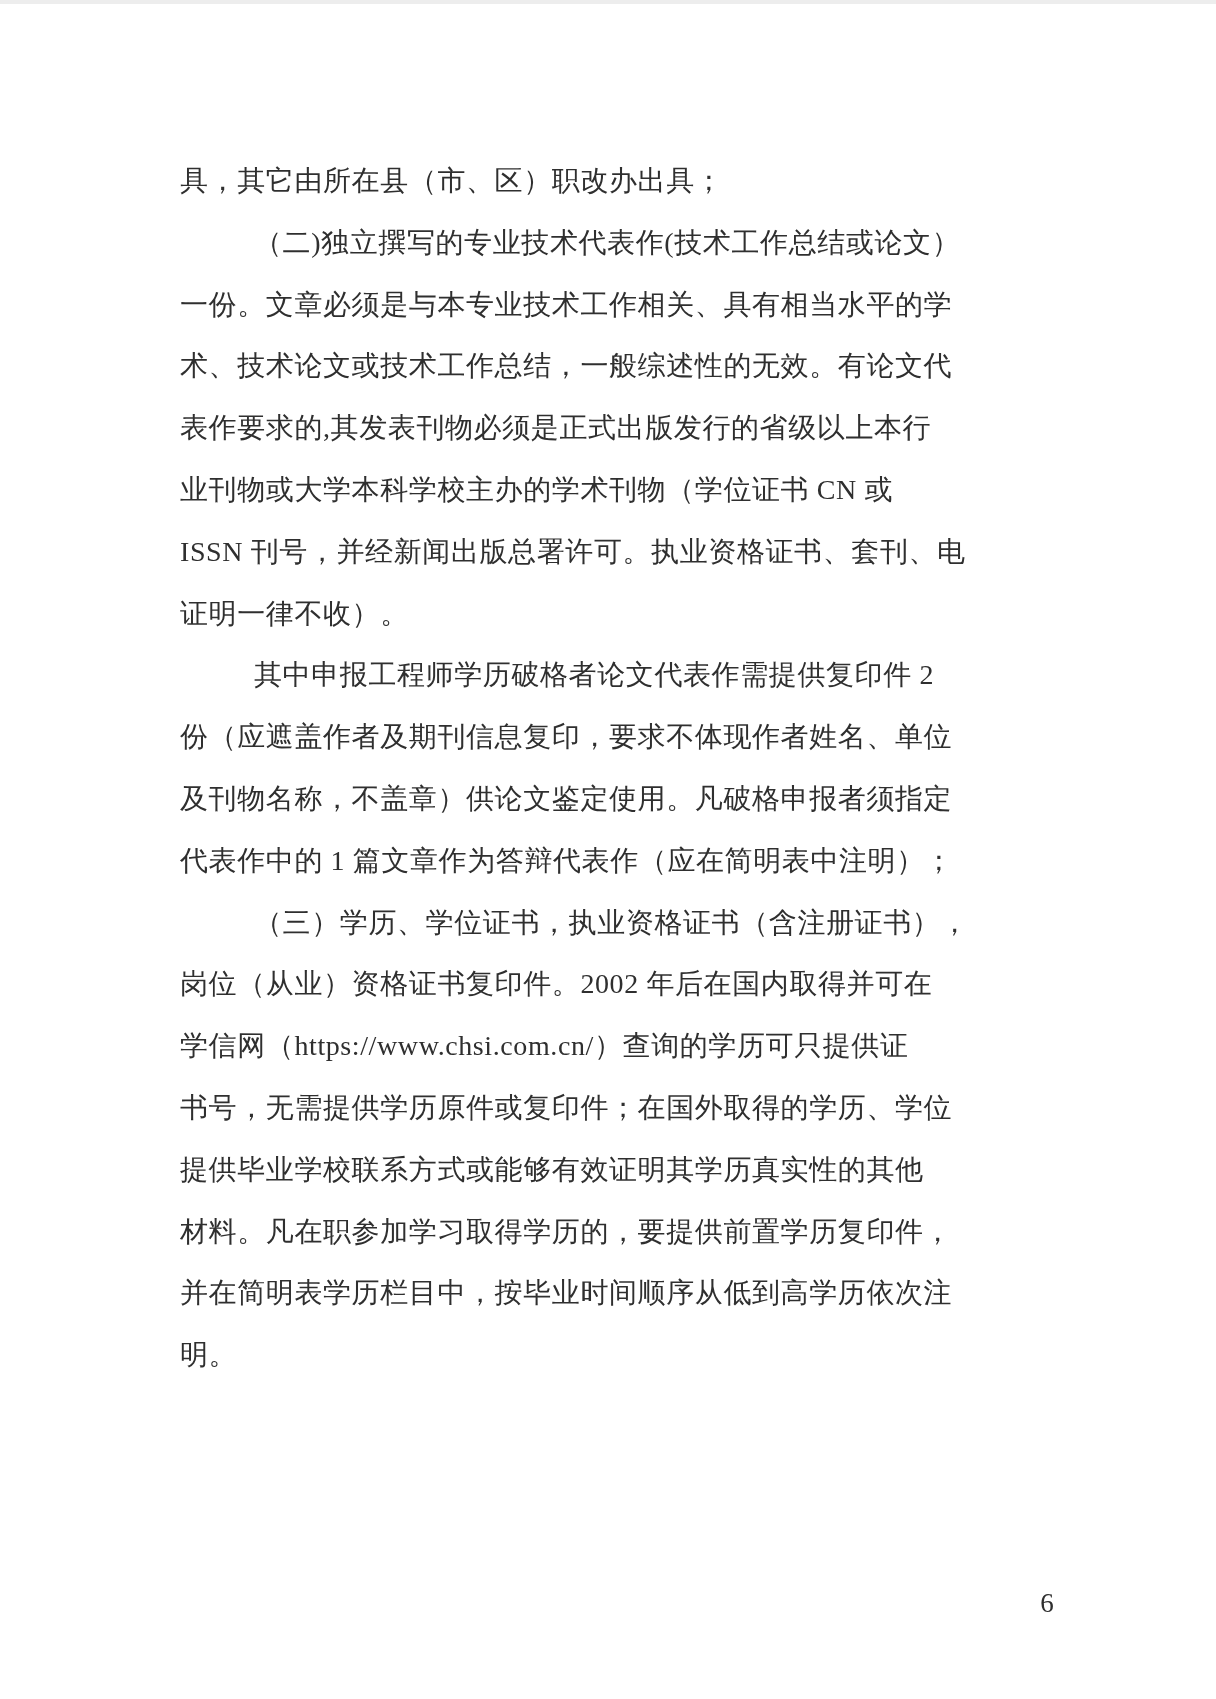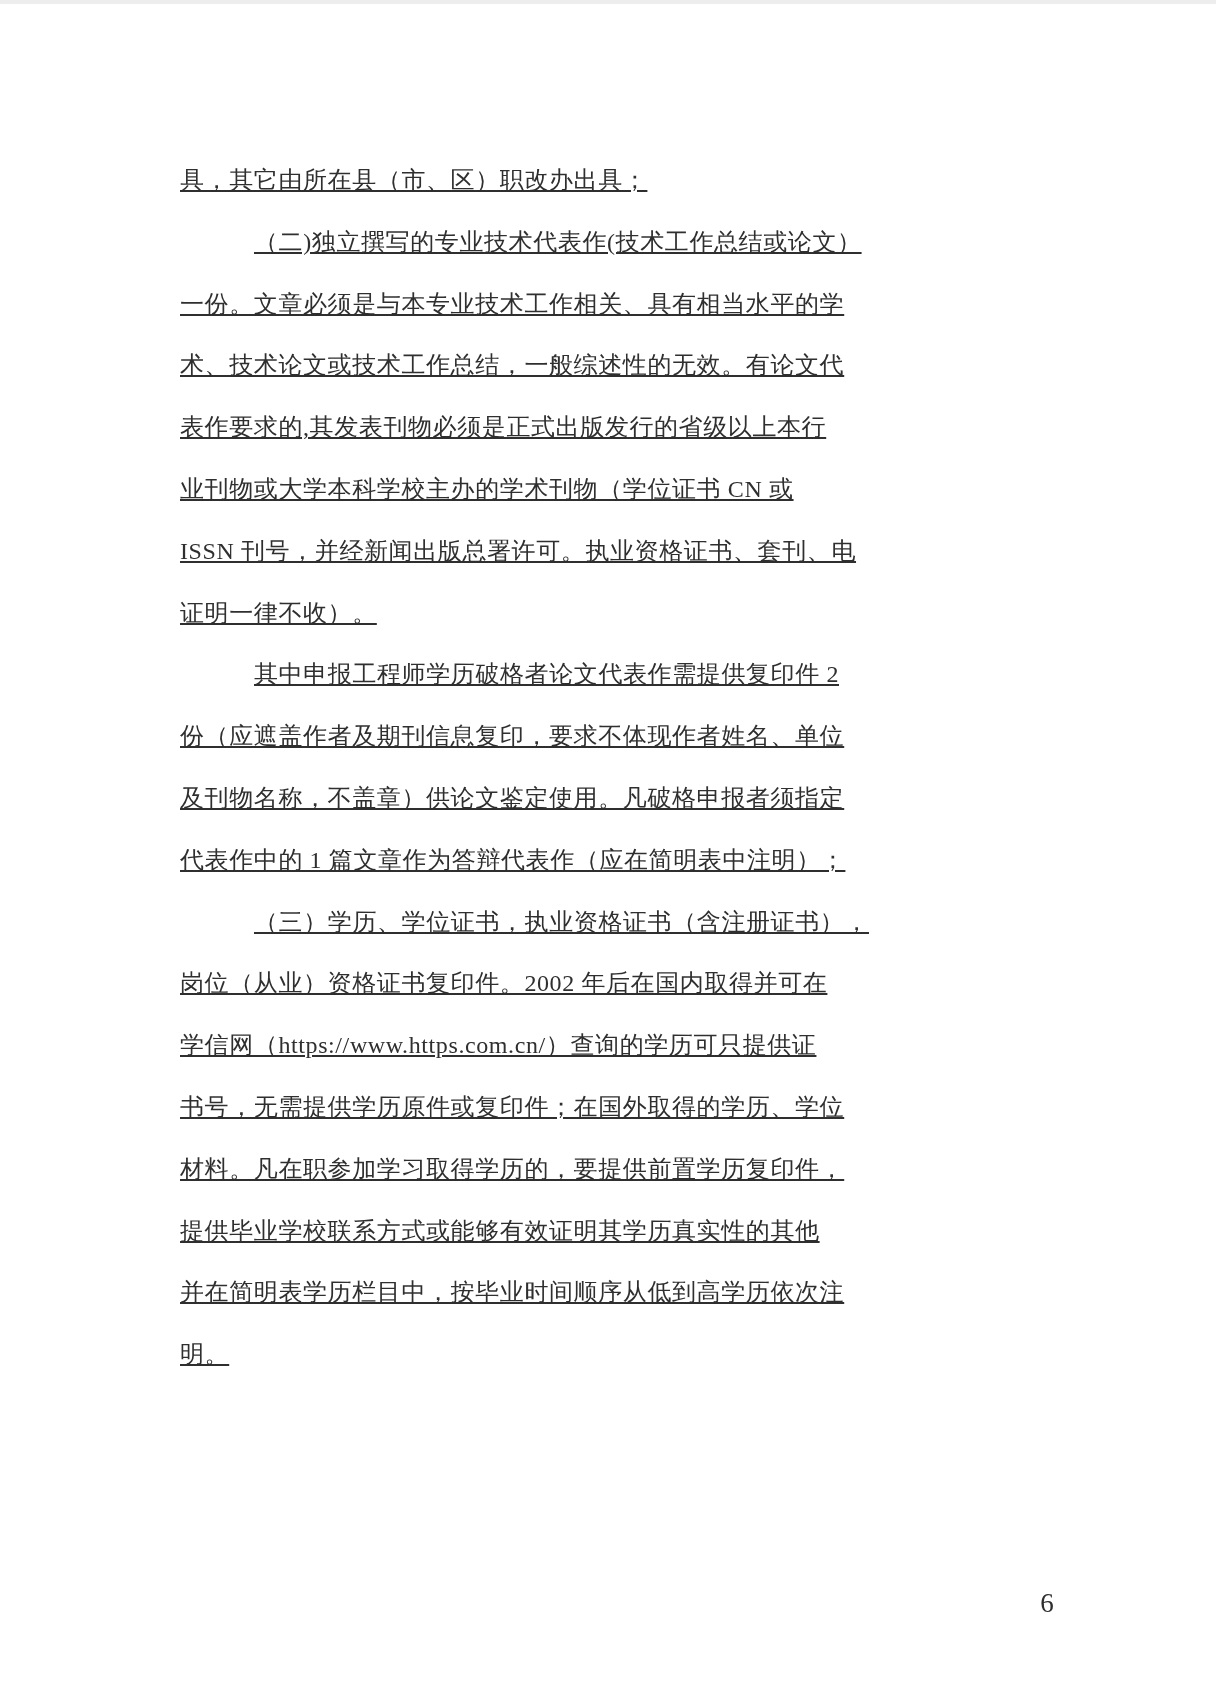--- a/index.html
+++ b/index.html
@@ -26,23 +26,22 @@
     width: 100%;
     height: 4px;
     background: #ededed;
   }
   .doc-text {
     position: absolute;
     left: 180px;
     top: 150px;
     width: 880px;
     color: #2f2f2f;
-    font-size: 24px;
+    font-size: 28px;
     letter-spacing: 0.6px;
-    text-decoration: underline;
   }
   .line {
     height: 61.8px;
     line-height: 61.8px;
     white-space: pre;
   }
   .line.indent {
     padding-left: 74px;
   }
   .page-number {
@@ -70,22 +69,22 @@
     <div class="line">表作要求的,其发表刊物必须是正式出版发行的省级以上本行</div>
     <div class="line">业刊物或大学本科学校主办的学术刊物（学位证书 CN 或</div>
     <div class="line">ISSN 刊号，并经新闻出版总署许可。执业资格证书、套刊、电</div>
     <div class="line">证明一律不收）。</div>
     <div class="line indent">其中申报工程师学历破格者论文代表作需提供复印件 2</div>
     <div class="line">份（应遮盖作者及期刊信息复印，要求不体现作者姓名、单位</div>
     <div class="line">及刊物名称，不盖章）供论文鉴定使用。凡破格申报者须指定</div>
     <div class="line">代表作中的 1 篇文章作为答辩代表作（应在简明表中注明）；</div>
     <div class="line indent">（三）学历、学位证书，执业资格证书（含注册证书），</div>
     <div class="line">岗位（从业）资格证书复印件。2002 年后在国内取得并可在</div>
-    <div class="line">学信网（https://www.https.com.cn/）查询的学历可只提供证</div>
+    <div class="line">学信网（https://www.chsi.com.cn/）查询的学历可只提供证</div>
     <div class="line">书号，无需提供学历原件或复印件；在国外取得的学历、学位</div>
+    <div class="line">提供毕业学校联系方式或能够有效证明其学历真实性的其他</div>
     <div class="line">材料。凡在职参加学习取得学历的，要提供前置学历复印件，</div>
-    <div class="line">提供毕业学校联系方式或能够有效证明其学历真实性的其他</div>
     <div class="line">并在简明表学历栏目中，按毕业时间顺序从低到高学历依次注</div>
     <div class="line">明。</div>
   </div>
 
   <div class="page-number">6</div>
 </div>
 
 </body></html>

